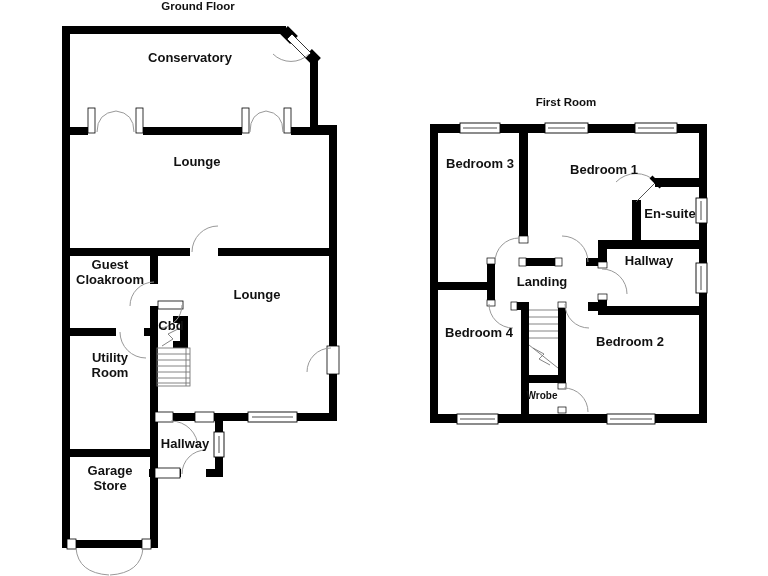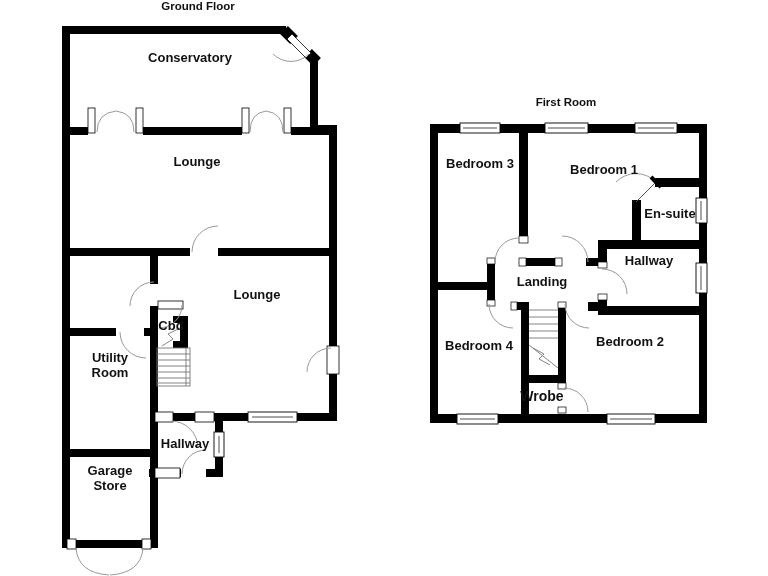--- a/index.html
+++ b/index.html
@@ -3,21 +3,21 @@
 <meta charset="utf-8">
 <style>
   html,body{margin:0;padding:0;background:#fff;}
   #plan{position:relative;width:768px;height:576px;background:#ffffff;overflow:hidden;
         font-family:"Liberation Sans",sans-serif;border-radius:7px;}
   #plan svg{position:absolute;left:0;top:0;}
   .lbl{position:absolute;transform:translate(-50%,-50%);font-weight:bold;font-size:13px;
        color:#111;text-align:center;line-height:1.15;white-space:nowrap;}
   .lbl.wrap{white-space:normal;}
   .lbl.title{font-size:11.5px;}
-  .lbl.small{font-size:14px;}
+  .lbl.small{font-size:10px;}
 </style>
 </head>
 <body>
 
 <div id="plan">
 
 <svg width="768" height="576" viewBox="0 0 768 576">
 
   <g fill="#000">
     <rect x="62" y="26" width="8" height="522"></rect>
@@ -179,28 +179,29 @@
     <path d="M656,182 A28,28 0 0 0 616,182"></path>
     <line x1="636" y1="202" x2="656" y2="182" stroke="#555"></line>
     <path d="M564,388 A24,24 0 0 1 588,412"></path>
   </g>
   <line x1="651" y1="177" x2="661" y2="187" stroke="#000" stroke-width="4"></line>
 </svg>
 
   <div class="lbl title" style="left:198px;top:7px">Ground Floor</div>
   <div class="lbl" style="left:190px;top:58px">Conservatory</div>
   <div class="lbl" style="left:197px;top:162px">Lounge</div>
+  <div class="lbl wrap" style="left:110px;top:273px;width:72px">Guest Cloakroom</div>
   <div class="lbl" style="left:171px;top:326px">Cbd</div>
   <div class="lbl" style="left:257px;top:295px">Lounge</div>
   <div class="lbl wrap" style="left:110px;top:366px;width:46px">Utility Room</div>
   <div class="lbl" style="left:185px;top:444px">Hallway</div>
   <div class="lbl wrap" style="left:110px;top:479px;width:46px">Garage Store</div>
 
   <div class="lbl title" style="left:566px;top:103px">First Room</div>
   <div class="lbl" style="left:480px;top:164px">Bedroom 3</div>
   <div class="lbl" style="left:604px;top:170px">Bedroom 1</div>
   <div class="lbl" style="left:670px;top:214px">En-suite</div>
   <div class="lbl" style="left:649px;top:261px">Hallway</div>
   <div class="lbl" style="left:542px;top:282px">Landing</div>
-  <div class="lbl" style="left:479px;top:346px">Bedroom 4</div>
+  <div class="lbl" style="left:479px;top:333px">Bedroom 4</div>
   <div class="lbl" style="left:630px;top:342px">Bedroom 2</div>
   <div class="lbl small" style="left:542px;top:396px">Wrobe</div>
 </div>
 
 </body></html>

